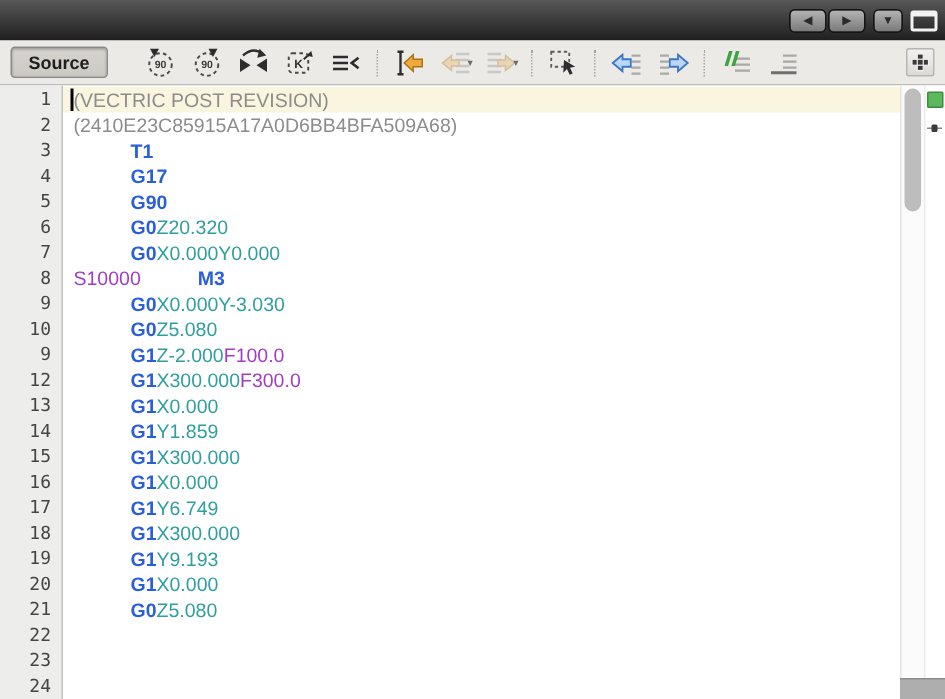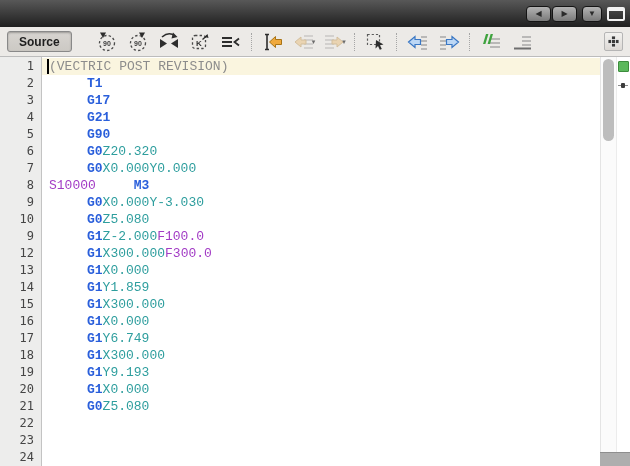--- a/index.html
+++ b/index.html
@@ -71,21 +71,21 @@
   .editor{flex:1;display:flex;position:relative;background:#fff;overflow:hidden;}
   .gutter{
     width:42px;flex:0 0 42px;background:#ededec;border-right:1px solid #c3c3c3;
     box-sizing:border-box;padding-top:1px;
     font-family:"DejaVu Sans Mono",monospace;font-size:12px;color:#454545;
     text-align:right;user-select:none;
   }
   .ln{height:17px;line-height:17px;padding-right:7px;}
   .code{
     flex:1;padding-top:1px;position:relative;overflow:hidden;
-    font-family:Liberation Mono, monospace;font-size:13px;line-height:17px;
+    font-family:Liberation Sans, sans-serif;font-size:13px;line-height:17px;
     cursor:text;
   }
   .cl{height:17px;padding-left:7px;white-space:pre;position:relative;}
   .cl.current{background:var(--curline,#faf5df);}
   .caret{position:absolute;left:5px;top:1px;width:2px;height:15px;background:#000;}
   .tok-keyword{color:var(--kw,#2a5fdb);font-weight:bold;margin-left:38px;}
   .tok-coord{color:var(--coord,#2e9e9e);}
   .tok-param{color:var(--param,#a23bc5);}
   .tok-comment{color:var(--comment,#8c8c8c);}
 
@@ -278,23 +278,23 @@
         <div class="ln">18</div>
         <div class="ln">19</div>
         <div class="ln">20</div>
         <div class="ln">21</div>
         <div class="ln">22</div>
         <div class="ln">23</div>
         <div class="ln">24</div>
       </div>
     <div class="code">
         <div class="cl current"><span class="caret"></span><span class="tok-comment">(VECTRIC POST REVISION)</span></div>
+        <div class="cl"><span class="tok-comment">(2410E23C85915A17A0D6BB4BFA509A68)</span></div>
         <div class="cl"><span class="tok-keyword">T1</span></div>
         <div class="cl"><span class="tok-keyword">G17</span></div>
-        <div class="cl"><span class="tok-keyword">G21</span></div>
         <div class="cl"><span class="tok-keyword">G90</span></div>
         <div class="cl"><span class="tok-keyword">G0</span><span class="tok-coord">Z20.320</span></div>
         <div class="cl"><span class="tok-keyword">G0</span><span class="tok-coord">X0.000Y0.000</span></div>
         <div class="cl"><span class="tok-param">S10000</span><span class="tok-keyword">M3</span></div>
         <div class="cl"><span class="tok-keyword">G0</span><span class="tok-coord">X0.000Y-3.030</span></div>
         <div class="cl"><span class="tok-keyword">G0</span><span class="tok-coord">Z5.080</span></div>
         <div class="cl"><span class="tok-keyword">G1</span><span class="tok-coord">Z-2.000</span><span class="tok-param">F100.0</span></div>
         <div class="cl"><span class="tok-keyword">G1</span><span class="tok-coord">X300.000</span><span class="tok-param">F300.0</span></div>
         <div class="cl"><span class="tok-keyword">G1</span><span class="tok-coord">X0.000</span></div>
         <div class="cl"><span class="tok-keyword">G1</span><span class="tok-coord">Y1.859</span></div>

